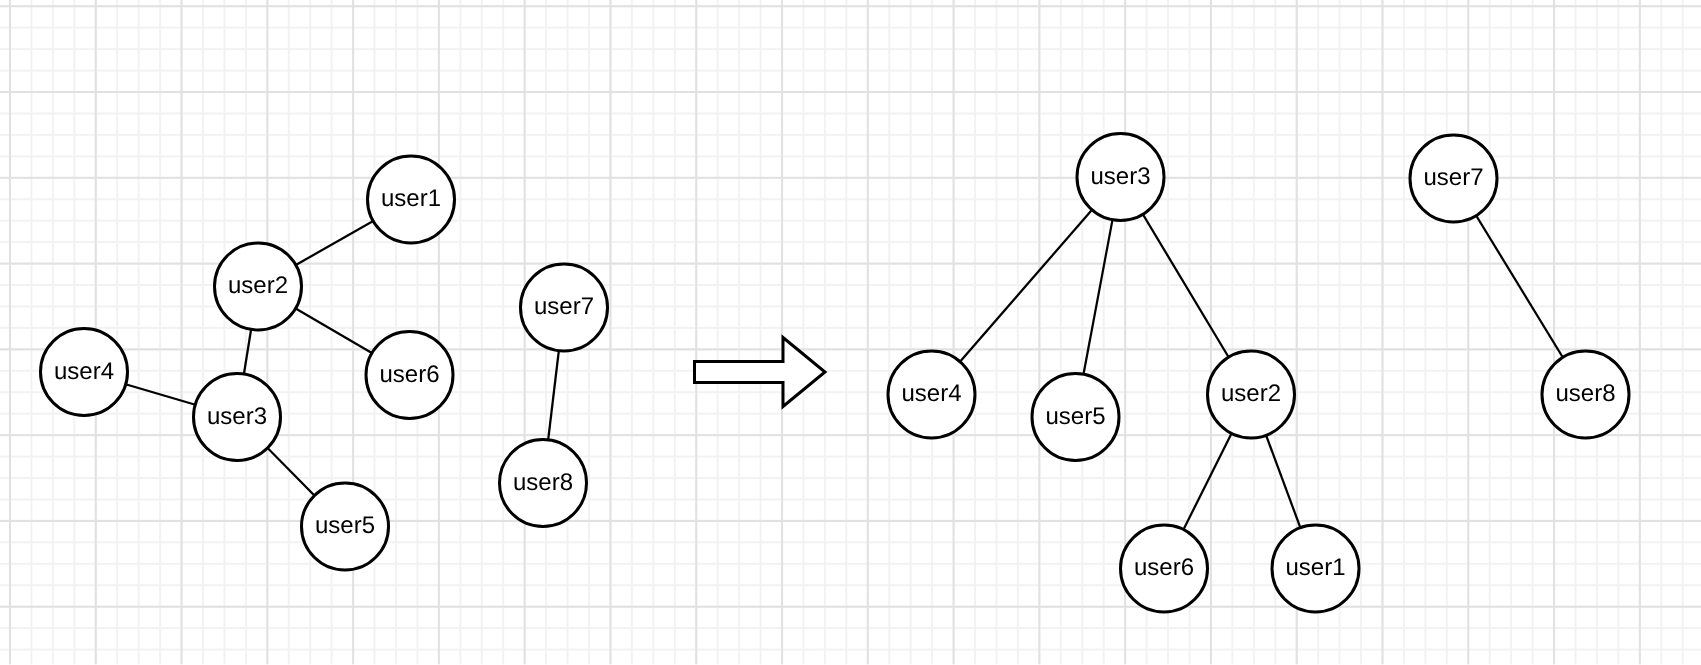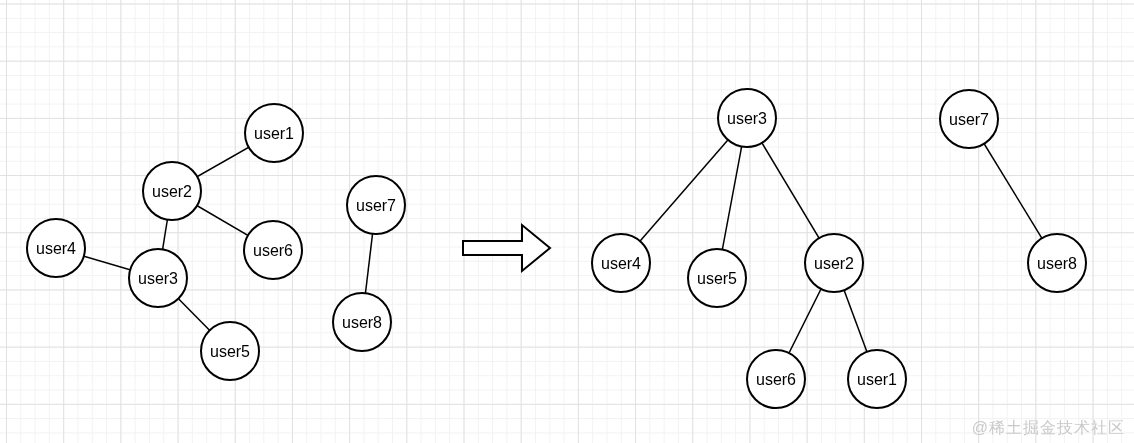--- a/index.html
+++ b/index.html
@@ -115,14 +115,13 @@
           <circle cx="969" cy="119" r="29" fill="#ffffff" stroke="#000000" stroke-width="2" class="node-circle"></circle>
           <text x="969" y="119" text-anchor="middle" dominant-baseline="central" fill="#000000" font-size="16" font-family="&quot;Liberation Sans&quot;, sans-serif" class="node-label">user7</text>
         </g>
         <g>
           <circle cx="1057" cy="263" r="29" fill="#ffffff" stroke="#000000" stroke-width="2" class="node-circle"></circle>
           <text x="1057" y="263" text-anchor="middle" dominant-baseline="central" fill="#000000" font-size="16" font-family="&quot;Liberation Sans&quot;, sans-serif" class="node-label">user8</text>
         </g>
       </g>
       <polygon points="463,241 522,241 522,225 550,248 522,271 522,255 463,255" fill="#ffffff" stroke="#000000" stroke-width="2" stroke-linejoin="miter"></polygon>
     </svg>
-  <div class="watermark" style="color: rgb(201, 201, 201);">@稀土掘金技术社区</div>
 </div>
 
 </body></html>

